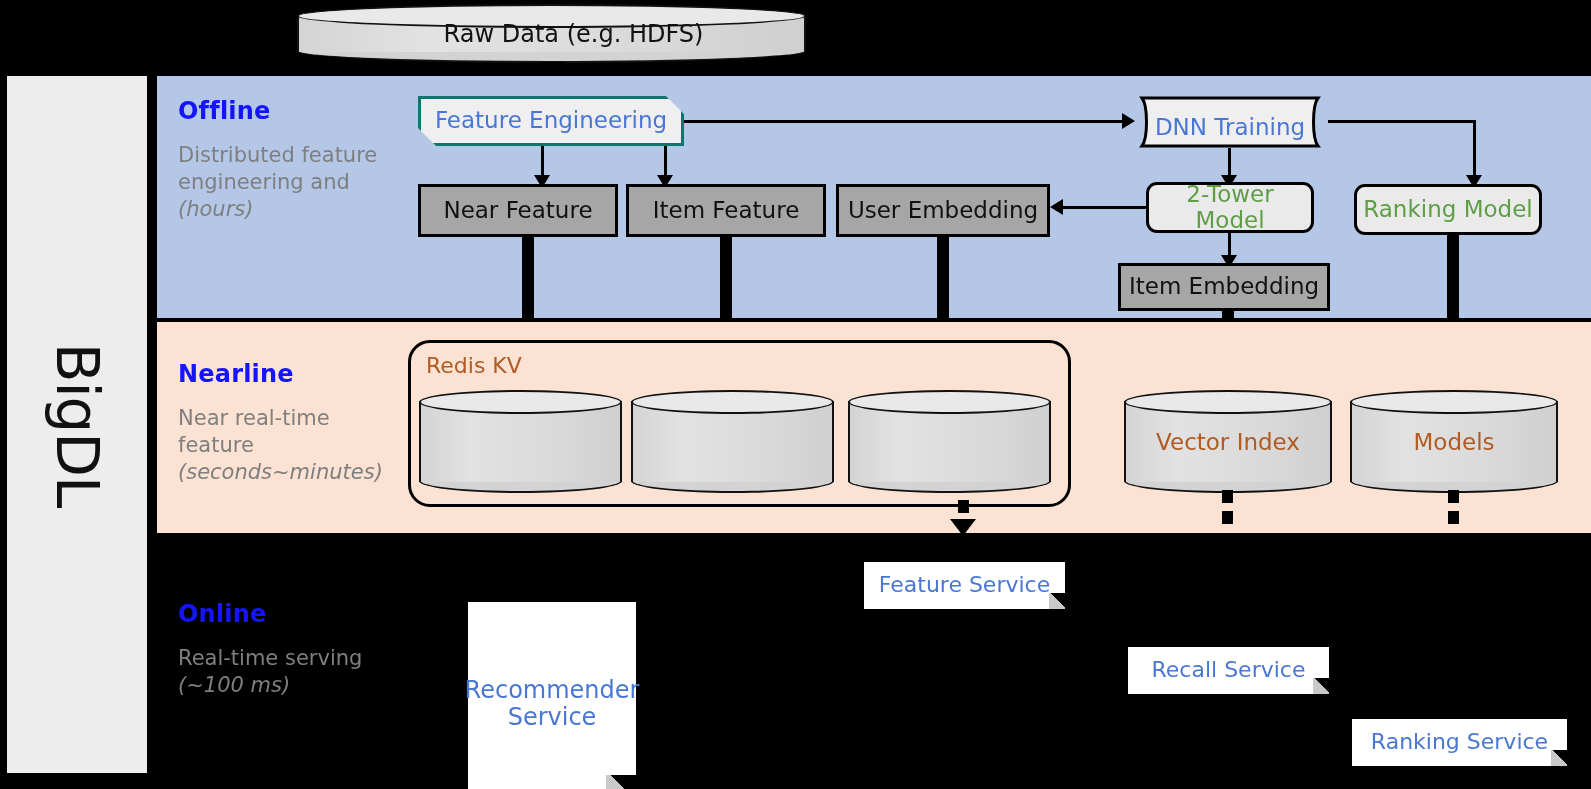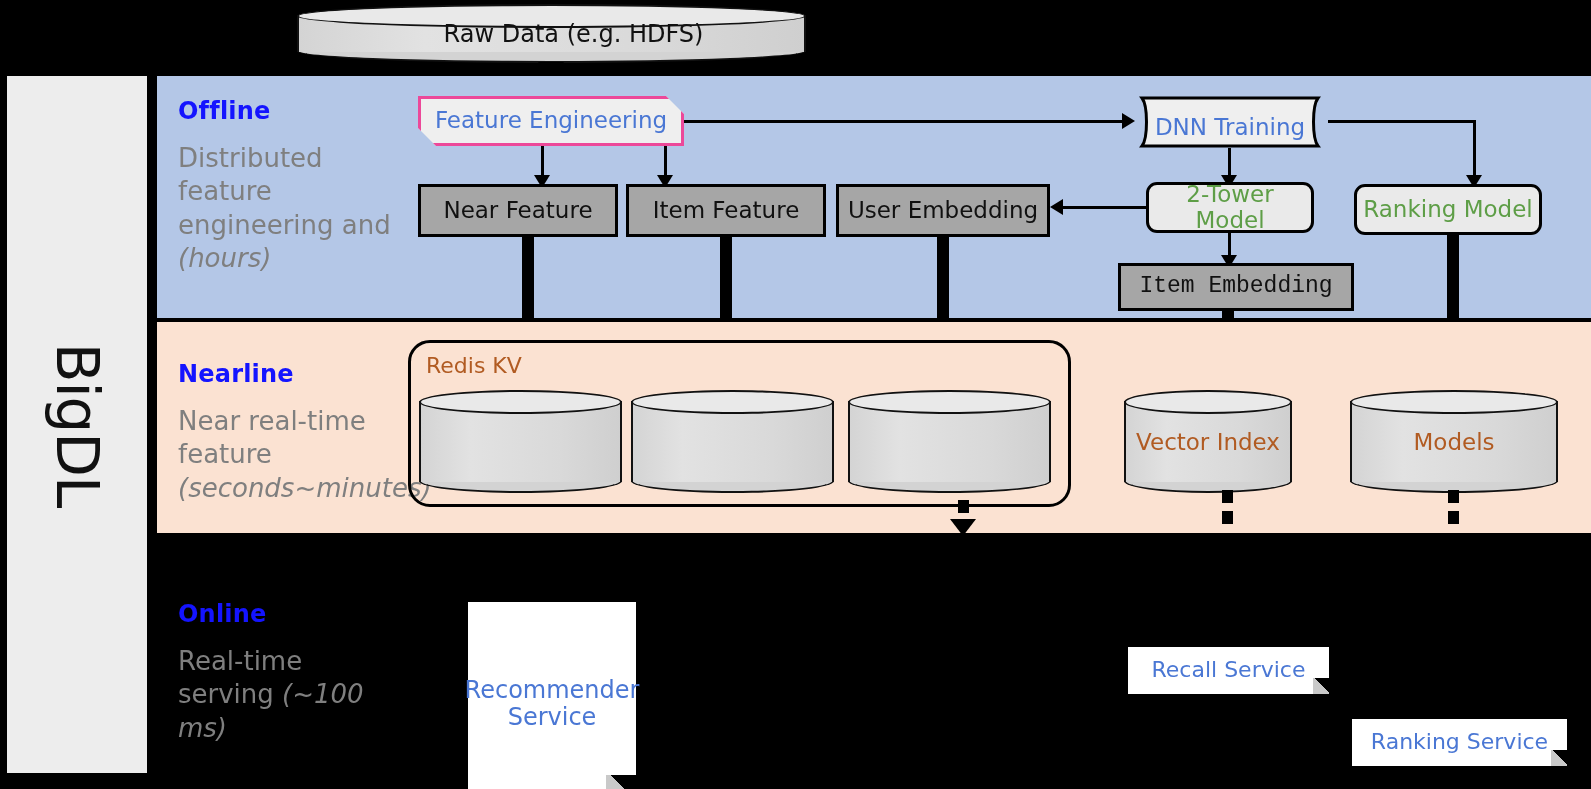--- a/index.html
+++ b/index.html
@@ -30,21 +30,21 @@
   .band{ position:absolute; left:157px; right:0; }
   .band-offline { top:76px;  height:242px; background:#B4C7E7; }
   .band-nearline{ top:322px; height:211px; background:#FBE2D2; }
   .band-online  { top:537px; height:252px; background:transparent; }
 
   .band-title{
     position:absolute; color:#1414FF; font-size:24px; font-weight:600;
     letter-spacing:.2px; white-space:nowrap;
   }
   .band-sub{
-    position:absolute; color:#7F7F7F; font-size:26px; line-height:1.28;
+    position:absolute; color:#7F7F7F; font-size:21px; line-height:1.28;
     white-space:pre-line;
   }
   .band-sub i{ font-style:italic; }
 
   
   .node{ position:absolute; display:flex; align-items:center; justify-content:center;
          text-align:center; }
   .lbl{ position:relative; z-index:3; white-space:pre-line; line-height:1.12; }
 
   
@@ -73,21 +73,21 @@
     background:#A6A6A6; border:3px solid #000;
     color:#111; font-size:23px;
   }
   
   .modelbox{
     background:#EAEAEA; border:3px solid #000; border-radius:11px;
     font-size:23px;
   }
   
   .clipbox{
-    background:#EFEFEF; border:3px solid #ec4899; font-size:23px;
+    background:#EFEFEF; border:3px solid #0f766e; font-size:23px;
     clip-path: polygon(0 0, calc(100% - 18px) 0, 100% 18px, 100% 100%, 18px 100%, 0 calc(100% - 18px));
   }
   
   .arcbox{ background:transparent; font-size:23px; }
   .arcbox svg{ position:absolute; left:0; top:0; }
 
   
   .docbox{
     background:#FFFFFF; font-size:22px; color:#4A77D4;
   }
@@ -211,21 +211,21 @@
   <div class="hline" style="left:1062px; top:206px; width:86px; height:3px;"></div>
   <div class="arrowleft" style="left:1050px; top:199px;"></div>
 
   <div class="node modelbox" style="left:1354px; top:184px; width:188px; height:51px;">
     <span class="lbl txt-green">Ranking Model</span>
   </div>
 
   <div class="vline" style="left:1228px; top:233px; width:3px; height:30px;"></div>
   <div class="arrowdown" style="left:1221px; top:255px;"></div>
 
-  <div class="node graybox" style="left:1118px; top:263px; width:236px; height:48px;font-family:Liberation Mono, monospace;">
+  <div class="node graybox" style="left:1118px; top:263px; width:212px; height:48px;">
     <span class="lbl">Item Embedding</span>
   </div>
 
   <div class="vline" style="left:522px; top:237px; width:12px; height:150px;"></div>
   <div class="arrowdown fat" style="left:509px; top:376px;"></div>
 
   <div class="vline" style="left:720px; top:237px; width:12px; height:137px;"></div>
   <div class="arrowdown fat" style="left:707px; top:366px;"></div>
 
   <div class="vline" style="left:937px; top:237px; width:12px; height:137px;"></div>
@@ -253,21 +253,21 @@
     <div class="bot"></div>
     <div class="body"></div>
     <div class="top"></div>
   </div>
   <div class="cyl" style="left:848px; top:390px; width:203px; height:103px;">
     <div class="bot"></div>
     <div class="body"></div>
     <div class="top"></div>
   </div>
 
-  <div class="cyl" style="left:1124px; top:390px; width:168px; height:103px;">
+  <div class="cyl" style="left:1124px; top:390px; width:208px; height:103px;">
     <div class="bot"></div>
     <div class="body"></div>
     <div class="top"></div>
     <div class="ctext txt-brown" style="font-size:23px;">Vector Index</div>
   </div>
 
   <div class="cyl" style="left:1350px; top:390px; width:208px; height:103px;">
     <div class="bot"></div>
     <div class="body"></div>
     <div class="top"></div>
@@ -283,20 +283,24 @@
   <div class="band band-online"></div>
   <div class="band-title" style="left:178px; top:600px;">Online</div>
   <div class="band-sub" style="left:178px; top:645px; width:220px;"><span>Real-time serving </span><i>(~100 ms)</i></div>
 
   <div class="node bigdoc" style="left:468px; top:574px; width:168px; height:203px;margin-top:28px;">
     <span class="lbl">Recommender
 Service</span>
     <div class="fold"></div>
   </div>
 
+  <div class="node docbox" style="left:864px; top:562px; width:201px; height:47px;">
+    <span class="lbl">Feature Service</span>
+    <div class="fold"></div>
+  </div>
 
   <div class="node docbox" style="left:1128px; top:647px; width:201px; height:47px;">
     <span class="lbl">Recall Service</span>
     <div class="fold"></div>
   </div>
 
   <div class="node docbox" style="left:1352px; top:719px; width:215px; height:47px;">
     <span class="lbl">Ranking Service</span>
     <div class="fold"></div>
   </div>

